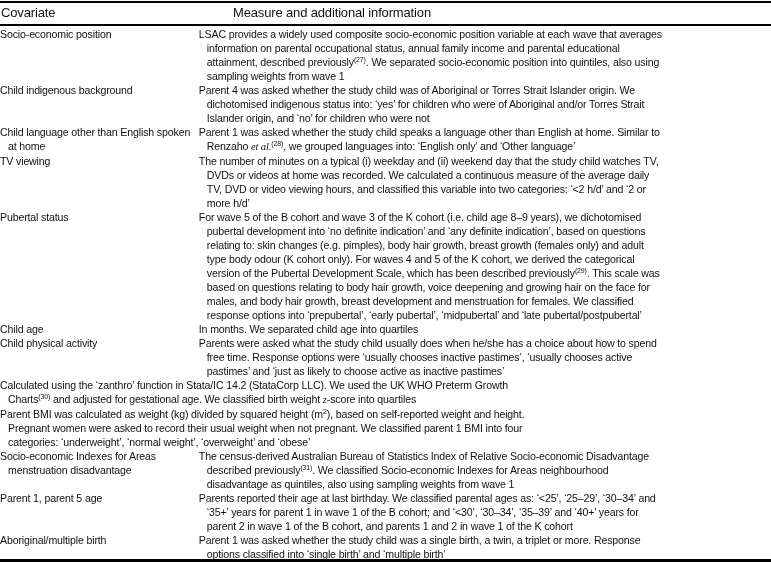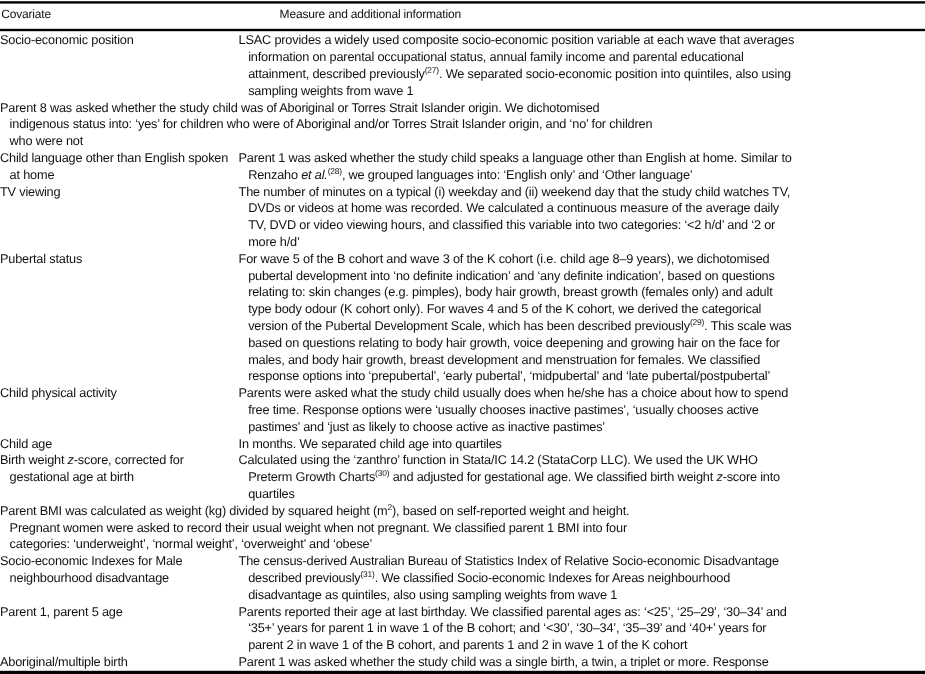--- a/index.html
+++ b/index.html
@@ -6,76 +6,76 @@
     body {
       width: 771px; height: 562px; overflow: hidden; position: relative;
       font-family: "Liberation Sans", sans-serif;
       font-size: 10.6px; color: #111; line-height: 14px;
       letter-spacing: -0.15px;
     }
     .rule { position: absolute; left: 0; width: 771px; background: #000; }
     .rule.top { top: 1px; height: 2px; }
     .rule.mid { top: 24px; height: 2px; }
     .rule.bot { top: 559px; height: 3px; }
-    .hdr { position: absolute; top: 6px; font-size: 10px; }
+    .hdr { position: absolute; top: 6px; font-size: 13px; }
     .hdr.c1 { left: 1px; }
     .hdr.c2 { left: 233px; }
     .rows { position: absolute; top: 27px; left: 0; width: 663px; }
     .row { display: flex; }
     .cov { width: 232px; padding-left: 1px; box-sizing: border-box; padding-right: 8px; }
     .meas { width: 539px; }
     .hang { padding-left: 8px; text-indent: -8px; }
     sup { font-size: 7px; line-height: 0; vertical-align: 4px; }
-    i { font-style: italic; }
+    i { font-style: italic; font-family: Liberation Serif, serif; }
   </style>
 </head>
 <body>
 
 <div class="rule top"></div>
 <div class="hdr c1">Covariate</div>
 <div class="hdr c2">Measure and additional information</div>
 <div class="rule mid"></div>
 
 <div class="rows" id="rows">
     <div class="row">
       <div class="cov hang">Socio-economic position</div>
       <div class="meas hang">LSAC provides a widely used composite socio-economic position variable at each wave that averages information on parental occupational status, annual family income and parental educational attainment, described previously<sup>(27)</sup>. We separated socio-economic position into quintiles, also using sampling weights from wave 1</div>
     </div>
     <div class="row">
-      <div class="meas hang">Parent 8 was asked whether the study child was of Aboriginal or Torres Strait Islander origin. We dichotomised indigenous status into: ‘yes’ for children who were of Aboriginal and/or Torres Strait Islander origin, and ‘no’ for children who were not</div>
+      <div class="cov hang">Child indigenous background</div>
+      <div class="meas hang">Parent 4 was asked whether the study child was of Aboriginal or Torres Strait Islander origin. We dichotomised indigenous status into: ‘yes’ for children who were of Aboriginal and/or Torres Strait Islander origin, and ‘no’ for children who were not</div>
     </div>
     <div class="row">
       <div class="cov hang">Child language other than English spoken at home</div>
       <div class="meas hang">Parent 1 was asked whether the study child speaks a language other than English at home. Similar to Renzaho <i>et al.</i><sup>(28)</sup>, we grouped languages into: ‘English only’ and ‘Other language’</div>
     </div>
     <div class="row">
       <div class="cov hang">TV viewing</div>
       <div class="meas hang">The number of minutes on a typical (i) weekday and (ii) weekend day that the study child watches TV, DVDs or videos at home was recorded. We calculated a continuous measure of the average daily TV, DVD or video viewing hours, and classified this variable into two categories: ‘&lt;2 h/d’ and ‘2 or more h/d’</div>
     </div>
     <div class="row">
       <div class="cov hang">Pubertal status</div>
       <div class="meas hang">For wave 5 of the B cohort and wave 3 of the K cohort (i.e. child age 8–9 years), we dichotomised pubertal development into ‘no definite indication’ and ‘any definite indication’, based on questions relating to: skin changes (e.g. pimples), body hair growth, breast growth (females only) and adult type body odour (K cohort only). For waves 4 and 5 of the K cohort, we derived the categorical version of the Pubertal Development Scale, which has been described previously<sup>(29)</sup>. This scale was based on questions relating to body hair growth, voice deepening and growing hair on the face for males, and body hair growth, breast development and menstruation for females. We classified response options into ‘prepubertal’, ‘early pubertal’, ‘midpubertal’ and ‘late pubertal/postpubertal’</div>
     </div>
     <div class="row">
+      <div class="cov hang">Child age</div>
+      <div class="meas hang">In months. We separated child age into quartiles</div>
+    </div>
+    <div class="row">
       <div class="cov hang">Child physical activity</div>
       <div class="meas hang">Parents were asked what the study child usually does when he/she has a choice about how to spend free time. Response options were ‘usually chooses inactive pastimes’, ‘usually chooses active pastimes’ and ‘just as likely to choose active as inactive pastimes’</div>
     </div>
     <div class="row">
-      <div class="cov hang">Child age</div>
-      <div class="meas hang">In months. We separated child age into quartiles</div>
-    </div>
-    <div class="row">
-      <div class="cov hang">Birth weight <i>z</i>-score, corrected for gestational age at birth</div>
       <div class="meas hang">Calculated using the ‘zanthro’ function in Stata/IC 14.2 (StataCorp LLC). We used the UK WHO Preterm Growth Charts<sup>(30)</sup> and adjusted for gestational age. We classified birth weight <i>z</i>-score into quartiles</div>
     </div>
     <div class="row">
       <div class="meas hang">Parent BMI was calculated as weight (kg) divided by squared height (m<sup>2</sup>), based on self-reported weight and height. Pregnant women were asked to record their usual weight when not pregnant. We classified parent 1 BMI into four categories: ‘underweight’, ‘normal weight’, ‘overweight’ and ‘obese’</div>
     </div>
     <div class="row">
-      <div class="cov hang">Socio-economic Indexes for Male neighbourhood disadvantage</div>
+      <div class="cov hang">Socio-economic Indexes for Areas menstruation disadvantage</div>
       <div class="meas hang">The census-derived Australian Bureau of Statistics Index of Relative Socio-economic Disadvantage described previously<sup>(31)</sup>. We classified Socio-economic Indexes for Areas neighbourhood disadvantage as quintiles, also using sampling weights from wave 1</div>
     </div>
     <div class="row">
       <div class="cov hang">Parent 1, parent 5 age</div>
       <div class="meas hang">Parents reported their age at last birthday. We classified parental ages as: ‘&lt;25’, ‘25–29’, ‘30–34’ and ‘35+’ years for parent 1 in wave 1 of the B cohort; and ‘&lt;30’, ‘30–34’, ‘35–39’ and ‘40+’ years for parent 2 in wave 1 of the B cohort, and parents 1 and 2 in wave 1 of the K cohort</div>
     </div>
     <div class="row">
       <div class="cov hang">Aboriginal/multiple birth</div>
       <div class="meas hang">Parent 1 was asked whether the study child was a single birth, a twin, a triplet or more. Response options classified into ‘single birth’ and ‘multiple birth’</div>
     </div>

